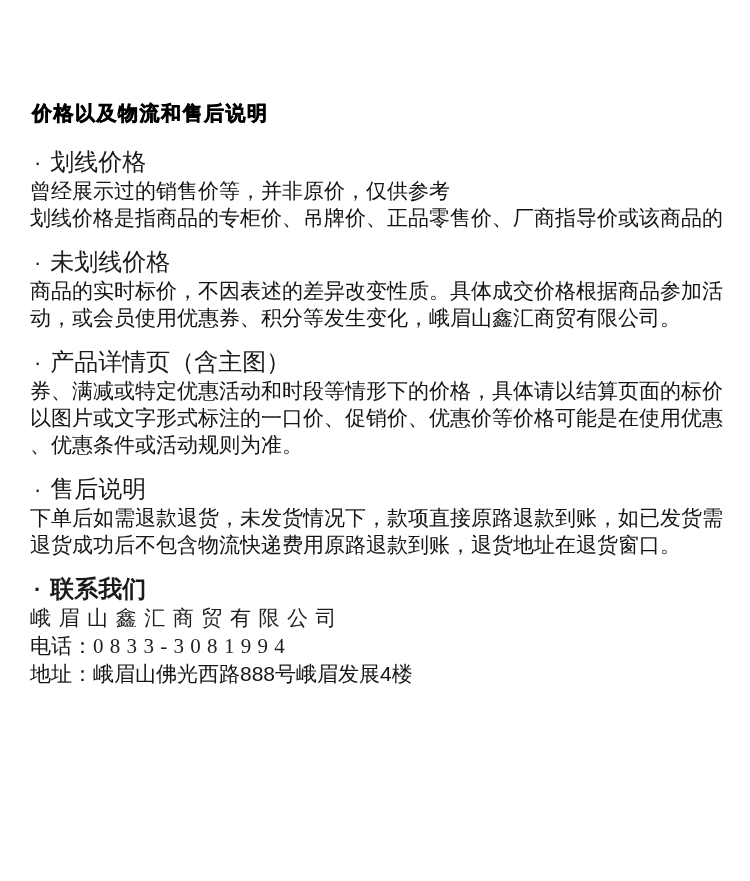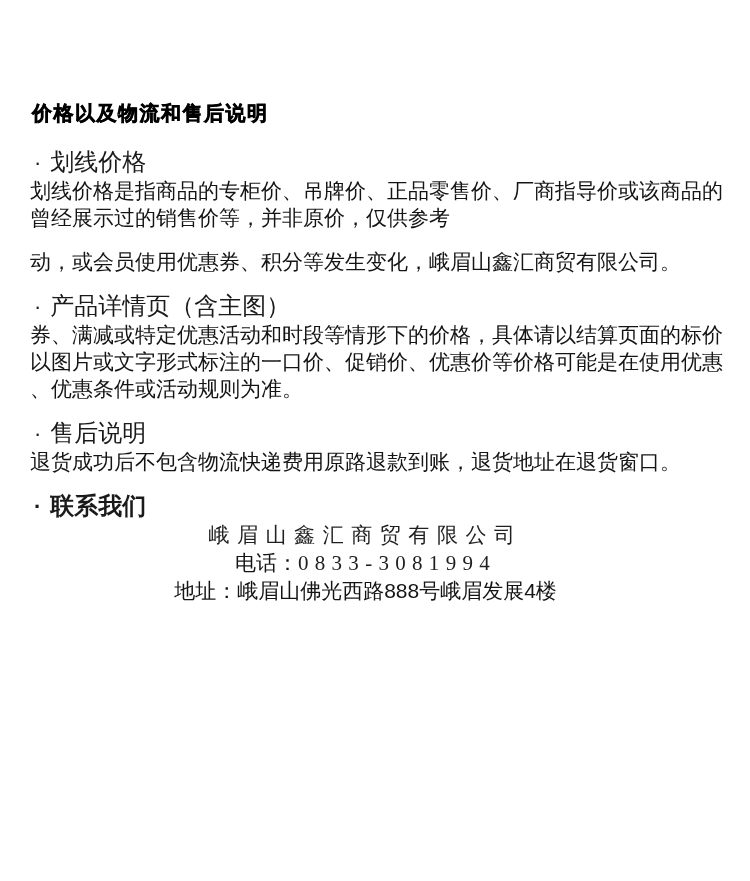--- a/index.html
+++ b/index.html
@@ -37,59 +37,62 @@
     margin: 0 9px 0 4px;
     font-size: 22px;
   }
   .sec-h.bold { font-weight: 700; }
   .line {
     font-size: 21px;
     line-height: 27px;
     color: #141414;
     white-space: nowrap;
   }
-  .contact-row { font-size: 21px; line-height: 28px; white-space: nowrap; text-align: center; }
+  .contact-row { font-size: 21px; line-height: 28px; white-space: nowrap; }
   .company {
     font-family: "Liberation Serif", serif;
     letter-spacing: 0.36em;
     color: #1f1f1f;
   }
   .phone-number {
     font-family: "Liberation Serif", serif;
     letter-spacing: 0.3em;
     color: #1f1f1f;
   }
 </style>
 </head>
 <body>
 
 <div class="page">
 
   <h1 class="title">价格以及物流和售后说明</h1>
 
   <section class="sec">
     <h2 class="sec-h"><span class="bullet">·</span><span>划线价格</span></h2>
+    <div class="line">曾经展示过的销售价等，并非原价，仅供参考</div>
     <div class="line">划线价格是指商品的专柜价、吊牌价、正品零售价、厂商指导价或该商品的</div>
-    <div class="line">曾经展示过的销售价等，并非原价，仅供参考</div>
   </section>
 
   <section class="sec">
+    <h2 class="sec-h"><span class="bullet">·</span><span>未划线价格</span></h2>
+    <div class="line">商品的实时标价，不因表述的差异改变性质。具体成交价格根据商品参加活</div>
     <div class="line">动，或会员使用优惠券、积分等发生变化，峨眉山鑫汇商贸有限公司。</div>
   </section>
 
   <section class="sec">
     <h2 class="sec-h"><span class="bullet">·</span><span>产品详情页（含主图）</span></h2>
     <div class="line">券、满减或特定优惠活动和时段等情形下的价格，具体请以结算页面的标价</div>
     <div class="line">以图片或文字形式标注的一口价、促销价、优惠价等价格可能是在使用优惠</div>
     <div class="line">、优惠条件或活动规则为准。</div>
   </section>
 
 
   <section class="sec">
     <h2 class="sec-h"><span class="bullet">·</span><span>售后说明</span></h2>
+    <div class="line">下单后如需退款退货，未发货情况下，款项直接原路退款到账，如已发货需</div>
     <div class="line">退货成功后不包含物流快递费用原路退款到账，退货地址在退货窗口。</div>
   </section>
 
   <section class="sec">
     <h2 class="sec-h bold"><span class="bullet">·</span><span>联系我们</span></h2>
     <div class="contact-row company">峨眉山鑫汇商贸有限公司</div>
     <div class="contact-row"><span>电话：</span><span class="phone-number">0833-3081994</span></div>
     <div class="contact-row"><span>地址：</span><span>峨眉山佛光西路888号峨眉发展4楼</span></div>
   </section>
 

